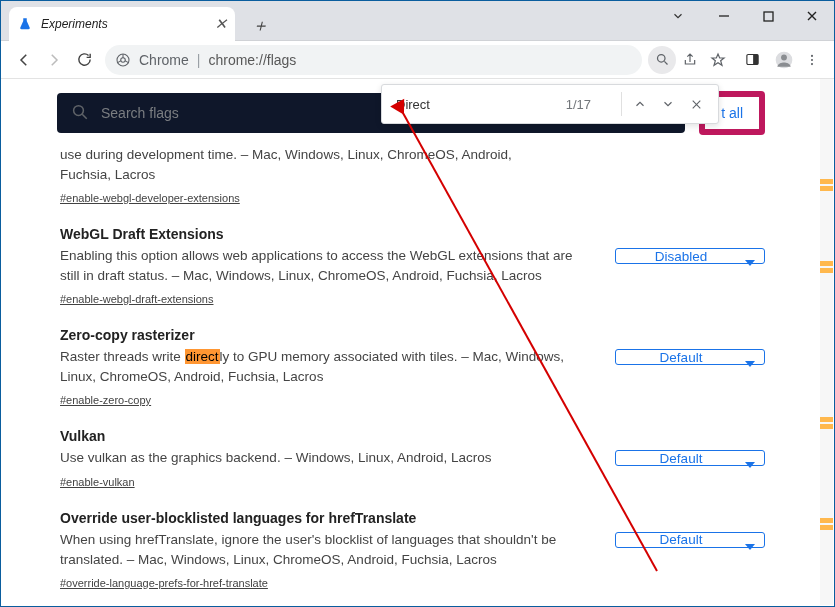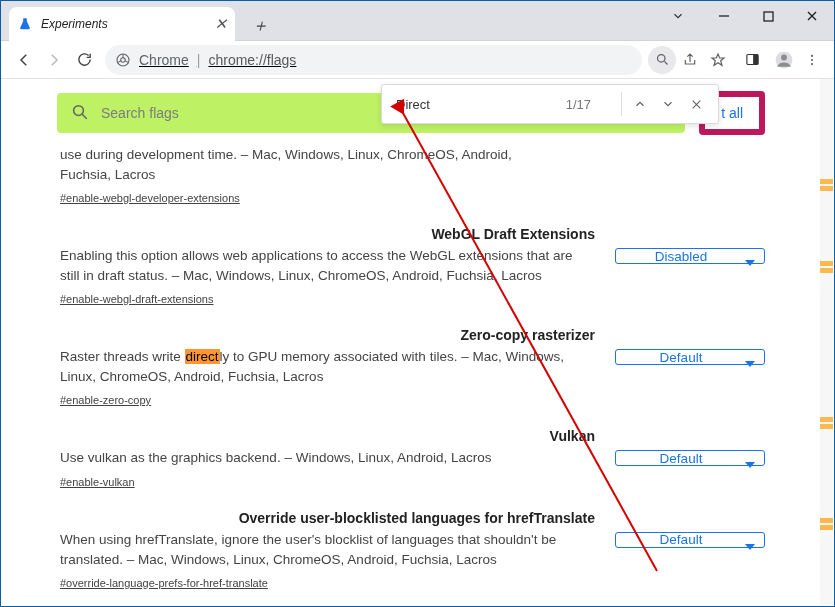--- a/index.html
+++ b/index.html
@@ -24,43 +24,43 @@
   }
   .tab .favicon { width:16px;height:16px;margin-right:8px;display:flex;align-items:center;justify-content:center;}
   .tab .tabtitle{flex:1;}
   .tab .tab-x{font-size:15px;color:#555;}
   .newtab{position:absolute;left:245px;top:10px;width:28px;height:28px;display:flex;align-items:center;justify-content:center;color:#444;font-size:17px;}
   .winbtns{position:absolute;right:0;top:0;display:flex;}
   .winbtn{width:44px;height:30px;display:flex;align-items:center;justify-content:center;color:#222;}
   .caret-dn{margin-right:2px;}
 
   
-  .toolbar{height:38px;background:#fff;display:flex;align-items:center;padding:0 8px;border-bottom:1px solid #e3e3e3;text-decoration:underline;}
+  .toolbar{height:38px;background:#fff;display:flex;align-items:center;padding:0 8px;border-bottom:1px solid #e3e3e3;}
   .tbtn{width:30px;height:30px;display:flex;align-items:center;justify-content:center;color:#444;border-radius:50%;}
   .tbtn.disabled{color:#b5b5b5;}
   .omni{flex:1;height:30px;background:#f1f3f4;border-radius:15px;margin:0 6px;display:flex;align-items:center;padding:0 10px;color:#585858;font-size:14px;}
   .omni .chromeicon{margin-right:8px;display:flex;}
   .omni .prefix{color:#5f6368;}
   .omni .bar{margin:0 8px;color:#9aa0a6;}
   .right-icons{display:flex;align-items:center;}
   .circ{width:28px;height:28px;display:flex;align-items:center;justify-content:center;border-radius:50%;color:#5f6368;}
   .circ.filled{background:#e9e9eb;}
 
   
   .page{position:absolute;left:1px;right:14px;top:78px;bottom:1px;overflow:hidden;background:#fff;}
   .scrollbar{position:absolute;right:1px;top:78px;bottom:1px;width:13px;background:#f7f7f7;}
 
   .searchbar-row{display:flex;padding:12px 55px 10px 55px;align-items:center;}
-  .search-in{flex:1;height:40px;background:#bef264;border-radius:4px;display:flex;align-items:center;padding:0 14px;color:#7a7d81;font-size:14px;}
+  .search-in{flex:1;height:40px;background:#0f172a;border-radius:4px;display:flex;align-items:center;padding:0 14px;color:#7a7d81;font-size:14px;}
   .search-in .sicon{margin-right:12px;color:#5f6368;}
   .resetbtn{color:#1a73e8;font-size:14px;padding:8px 16px;border:6px solid #be185d;border-radius:4px;margin-left:14px;}
 
   .flag{padding:10px 55px 10px 58px;display:flex;}
   .flag .body{flex:1;padding-right:20px;}
-  .flag h3{margin:0 0 4px 0;font-size:14px;font-weight:700;color:#222;text-align:right;}
+  .flag h3{margin:0 0 4px 0;font-size:14px;font-weight:700;color:#222;}
   .flag p{margin:0 0 4px 0;font-size:13.5px;color:#444;line-height:1.45;}
   .flag a{color:#424242;font-size:11px;text-decoration:underline;}
   .flag .ctrl{width:150px;padding-top:22px;}
   .sel{height:16px;border:1px solid #1a73e8;border-radius:3px;display:flex;align-items:center;justify-content:center;color:#1a73e8;font-size:13.5px;position:relative;padding:0 28px 0 10px;}
   .sel::after{content:"";position:absolute;right:9px;top:11px;width:0;height:0;border-left:5px solid transparent;border-right:5px solid transparent;border-top:6px solid #1a73e8;}
   .cut{color:#3c4043;font-size:13.5px;}
   mark{background:#ff9632;color:#000;padding:0 1px;}
 
   
   .findbar{

